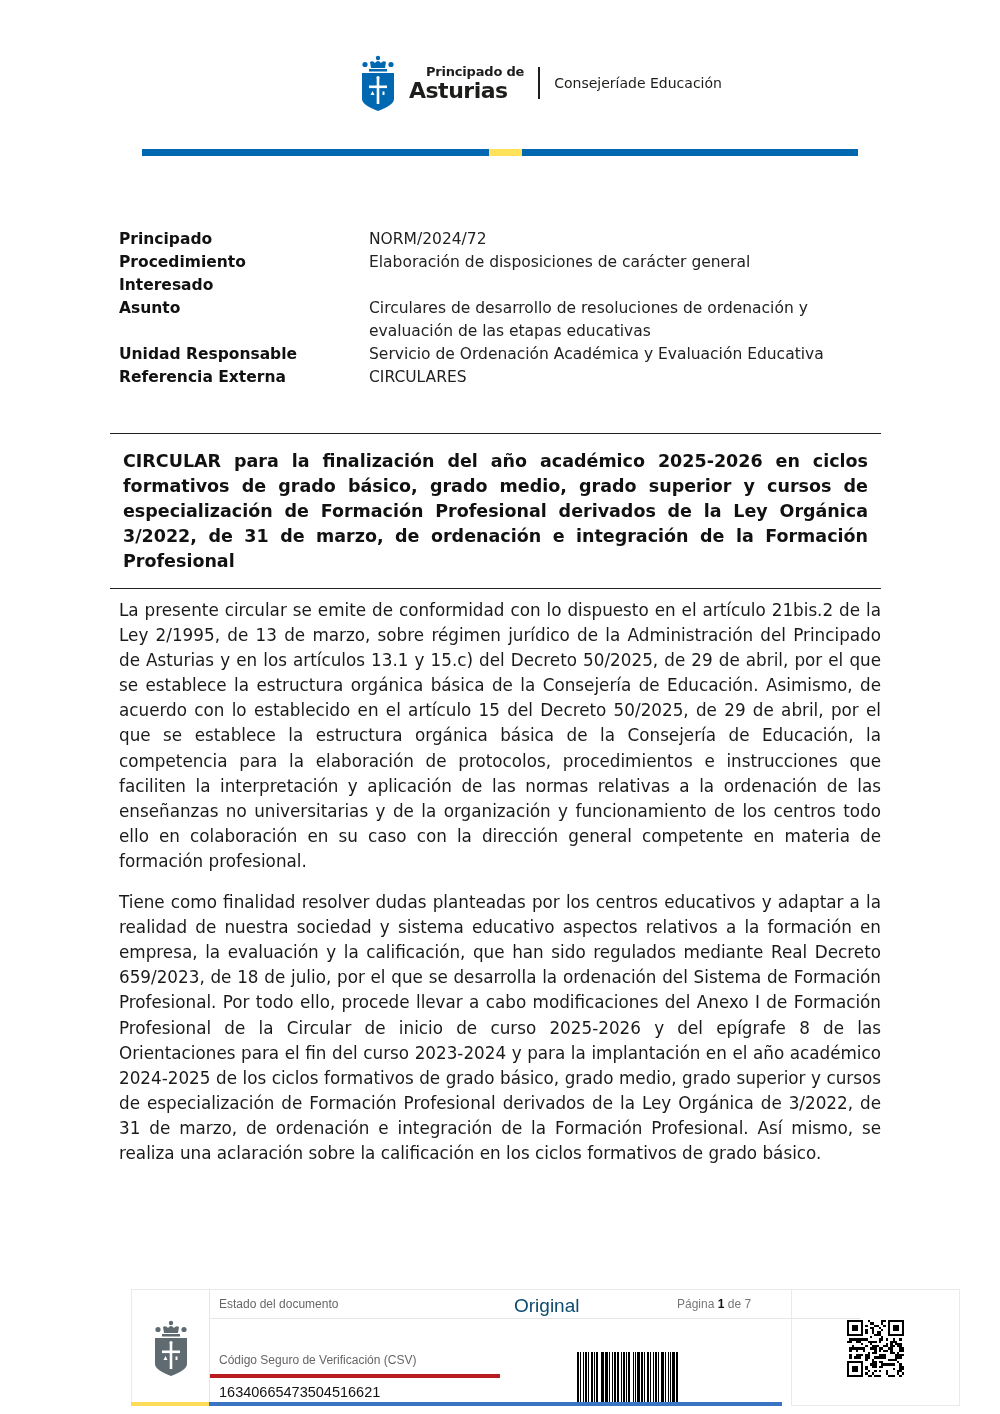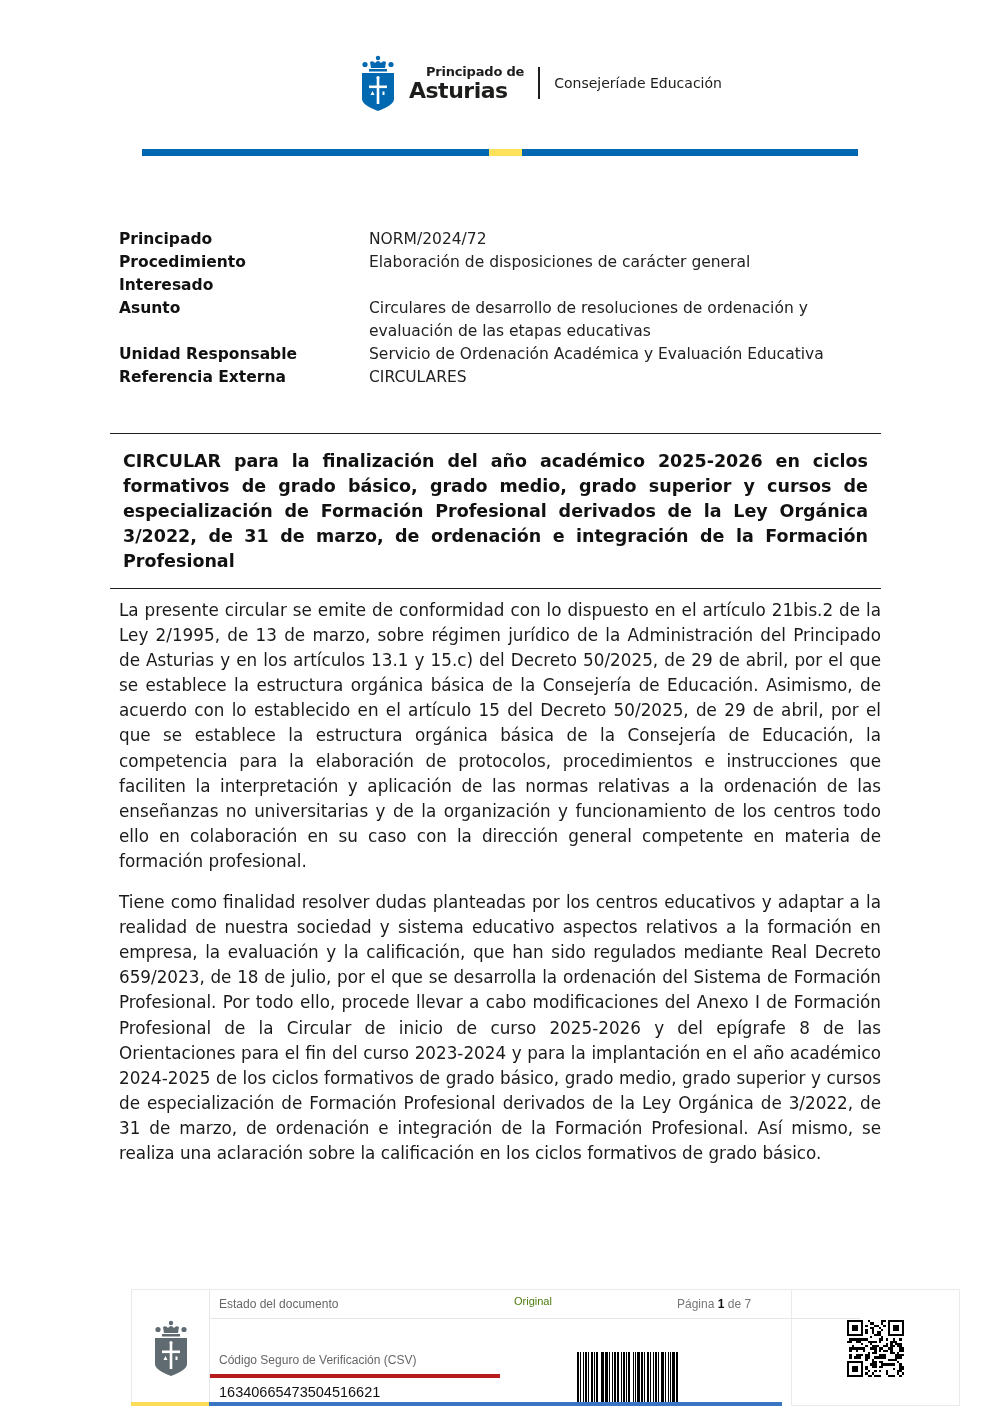--- a/index.html
+++ b/index.html
@@ -35,21 +35,21 @@
   .footer { position: absolute; left: 98px; top: 1289px; width: 829px; height: 117px; margin-left: 33px; }
   .f-crest-cell { position: absolute; left: 0; top: 0; width: 78px; height: 113px; border-left: 1px solid #eaeaea; border-top: 1px solid #eaeaea; }
   .f-crest { position: absolute; left: 22px; top: 28px; width: 34px; height: 60px; }
   .f-yellow { position: absolute; left: 0; top: 113px; width: 78px; height: 4px; background: #fbdb58; }
   .f-table { position: absolute; left: 78px; top: 0; width: 650px; height: 113px; border-left: 1px solid #e6e6e6; border-top: 1px solid #eaeaea; }
   .f-row { position: absolute; left: 0; width: 650px; height: 28px; border-bottom: 1px solid #e6e6e6; font-family: "Liberation Sans", sans-serif; }
   .f-row .lbl { position: absolute; left: 9px; top: 7px; font-size: 12px; color: #666; }
   .f-row.r1 { top: 0; }
   .f-row.r2 { top: 28px; }
   .f-row.r3 { top: 56px; border-bottom: none; }
-  .f-status { position: absolute; left: 304px; top: 5px; font-size: 11px; color: #4d7c0f; }
+  .f-status { position: absolute; left: 304px; top: 5px; font-size: 19px; color: #0c4a6e; }
   .f-page { position: absolute; left: 467px; top: 7px; font-size: 12px; color: #777; }
   .f-page b { color: #111; }
   .f-url { position: absolute; left: 329px; top: 7px; font-size: 12px; color: #3b6dc4; text-decoration: underline; }
   .f-csv-wrap { position: absolute; left: 0; top: 84px; width: 290px; height: 29px; border-top: 4px solid #b91c1c; }
   .f-csv-val { position: absolute; left: 9px; top: 6px; font-family: "Liberation Sans", sans-serif; font-size: 14.5px; color: #111; }
   .barcode { position: absolute; left: 367px; top: 62px; width: 185px; height: 50px; display: flex; align-items: stretch; }
   .barcode span { display: block; background: #000; height: 100%; }
   .f-blue { position: absolute; left: 78px; top: 113px; width: 573px; height: 4px; background: #3a75c4; }
   .f-qr-cell { position: absolute; left: 660px; top: 0; width: 169px; height: 117px; border: 1px solid #eaeaea; box-sizing: border-box; }
   .qr { position: absolute; left: 55px; top: 30px; width: 57px; height: 57px; }

